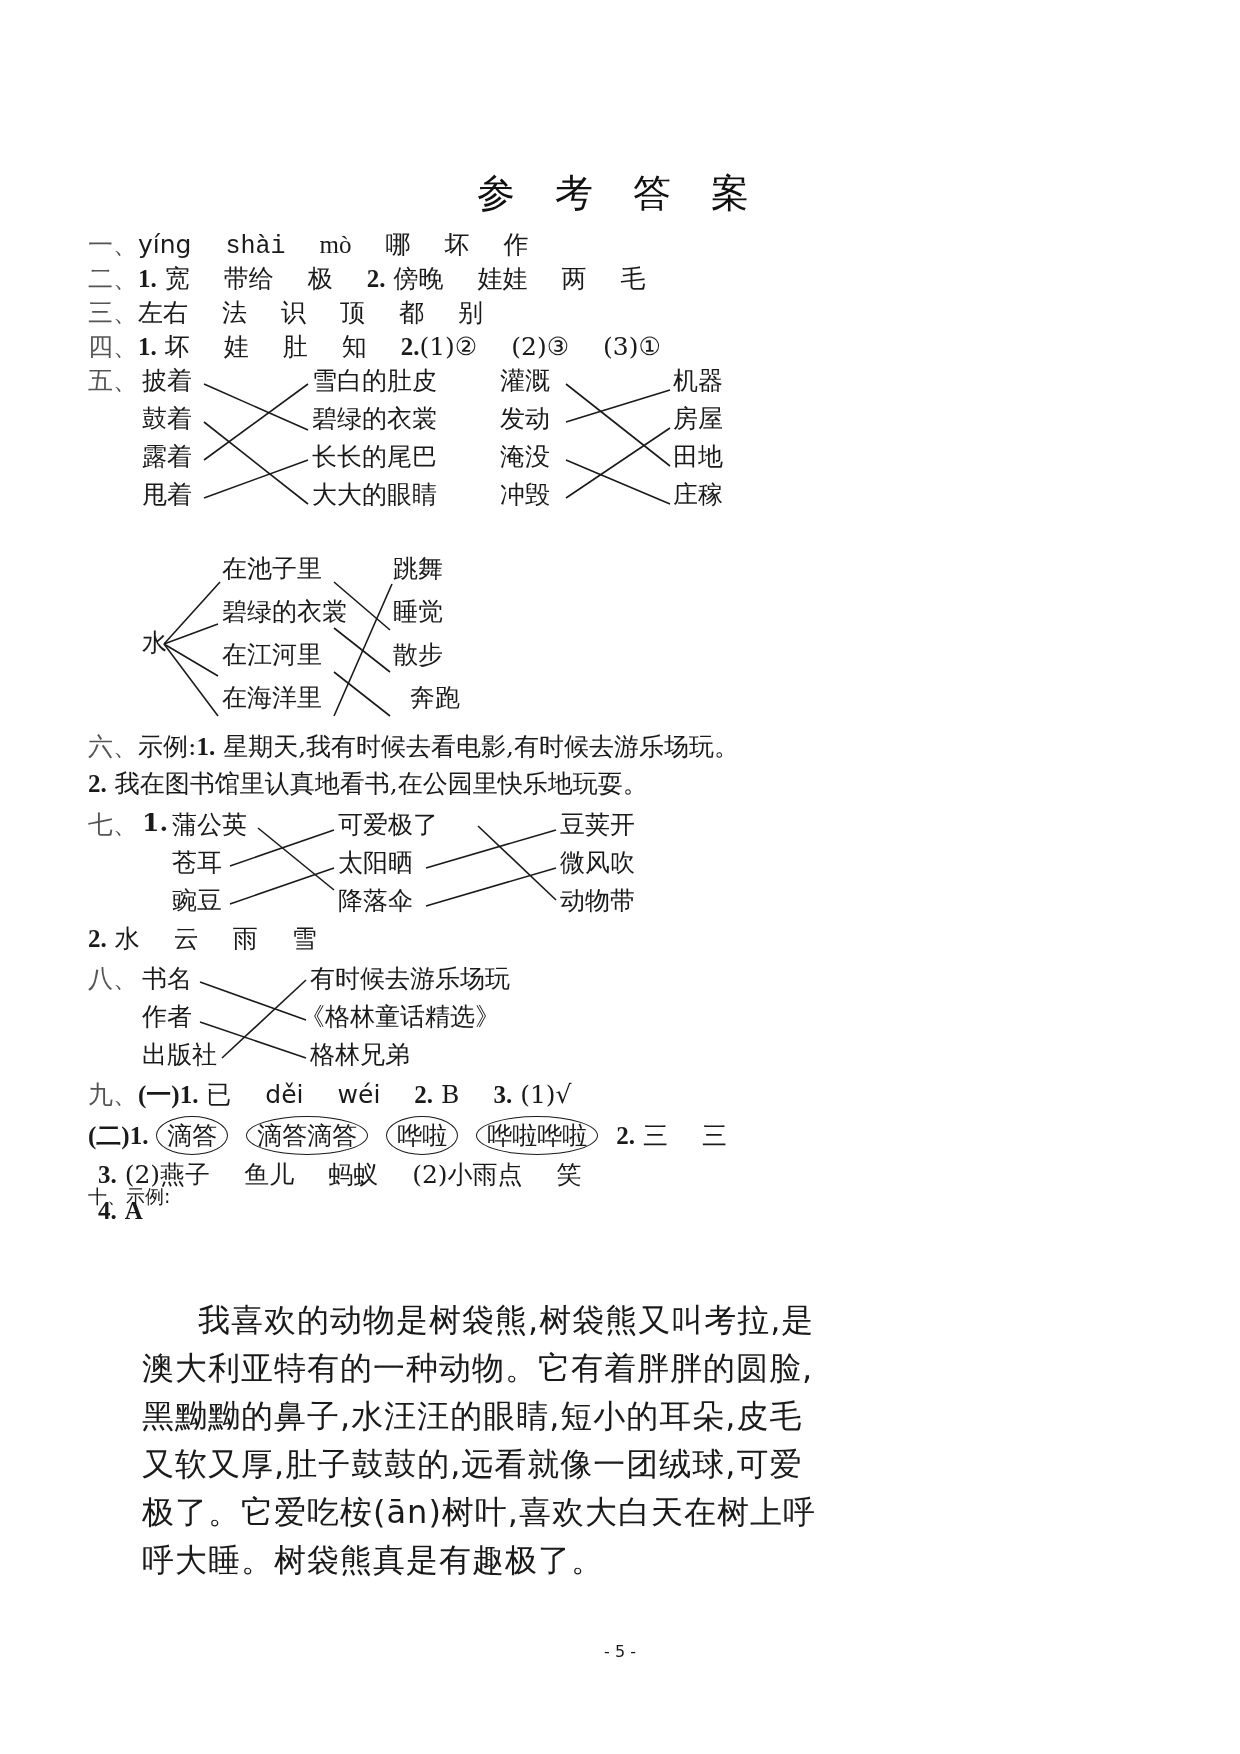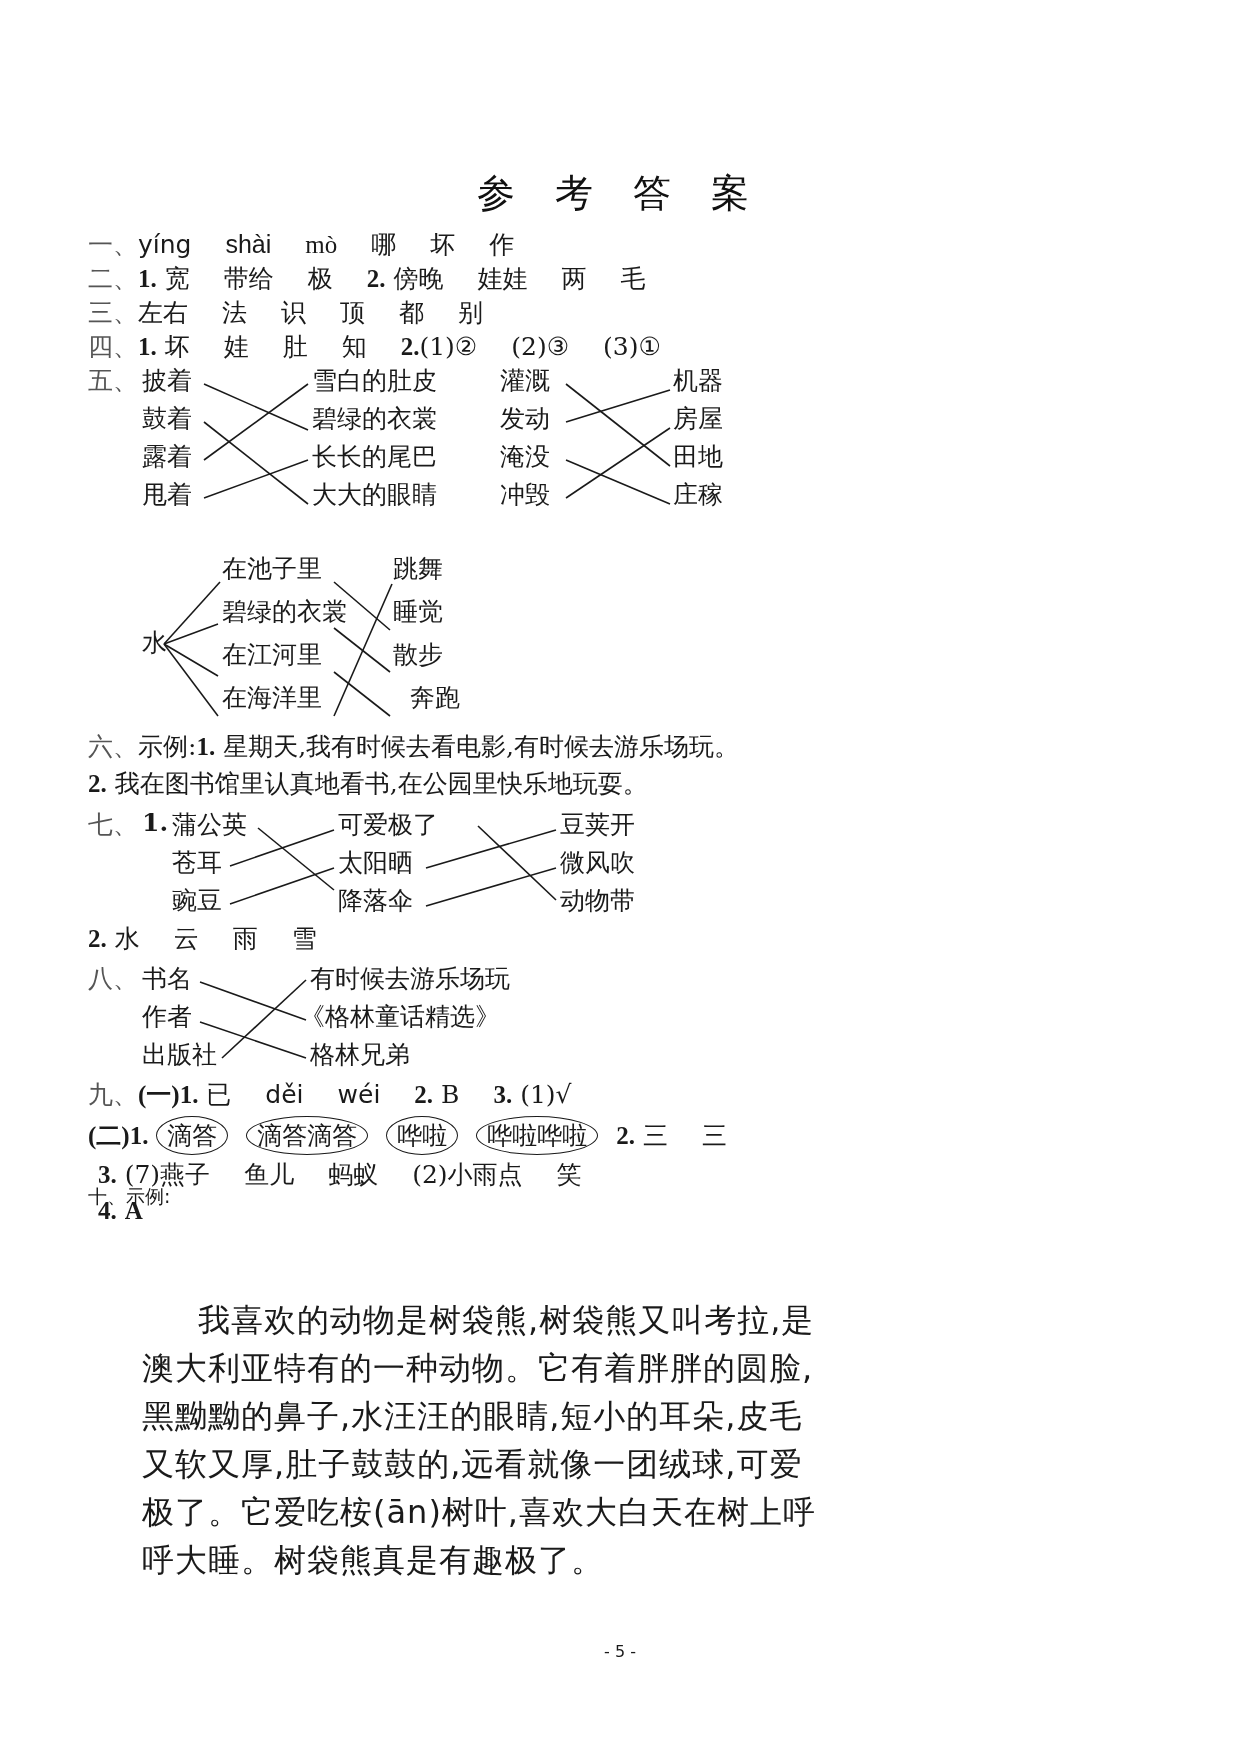--- a/index.html
+++ b/index.html
@@ -25,21 +25,21 @@
   .para p { margin: 0; text-indent: 56px; }
   .sub-title { position: absolute; left: 88px; top: 1184px; font-size: 19px; font-family: "DejaVu Sans", sans-serif; }
   .pageno { position: absolute; left: 0; width: 1240px; top: 1642px; text-align: center; font-size: 16px; font-family: "DejaVu Sans", sans-serif; }
 </style>
 </head>
 <body>
 
 <div class="title">参 考 答 案</div>
 
 <div class="line" style="top:228px">
-  <span class="sec">一、</span><span style="font-family:'DejaVu Sans',sans-serif">yíng</span><span class="gap2"></span><span style="font-family:Liberation Sans, sans-serif">shài</span><span class="gap2"></span><span style="font-family:Liberation Serif, serif">mò</span><span class="gap2"></span><span>哪</span><span class="gap2"></span><span>坏</span><span class="gap2"></span><span>作</span>
+  <span class="sec">一、</span><span style="font-family:'DejaVu Sans',sans-serif">yíng</span><span class="gap2"></span><span style="font-family:Liberation Mono, monospace">shài</span><span class="gap2"></span><span style="font-family:Liberation Serif, serif">mò</span><span class="gap2"></span><span>哪</span><span class="gap2"></span><span>坏</span><span class="gap2"></span><span>作</span>
 </div>
 
 <div class="line" style="top:262px">
   <span class="sec">二、</span><span class="num">1.</span> <span>宽</span><span class="gap2"></span><span>带给</span><span class="gap2"></span><span>极</span><span class="gap2"></span><span class="num">2.</span> <span>傍晚</span><span class="gap2"></span><span>娃娃</span><span class="gap2"></span><span>两</span><span class="gap2"></span><span>毛</span>
 </div>
 
 <div class="line" style="top:296px">
   <span class="sec">三、</span><span>左右</span><span class="gap2"></span><span>法</span><span class="gap2"></span><span>识</span><span class="gap2"></span><span>顶</span><span class="gap2"></span><span>都</span><span class="gap2"></span><span>别</span>
 </div>
 
@@ -106,21 +106,21 @@
 <span class="txt" style="left:300px;top:1000px">《格林童话精选》</span>
 <span class="txt" style="left:310px;top:1038px">格林兄弟</span>
 
 <div class="line" style="top:1078px">
   <span class="sec">九、</span><span class="num">(一)</span><span class="num">1.</span> <span>已</span><span class="gap2"></span><span style="font-family:'DejaVu Sans',sans-serif">děi</span><span class="gap2"></span><span style="font-family:'DejaVu Sans',sans-serif">wéi</span><span class="gap2"></span><span class="num">2.</span> <span>B</span><span class="gap2"></span><span class="num">3.</span> <span>(1)√</span>
 </div>
 <div class="line" style="top:1116px">
   <span class="num">(二)</span><span class="num">1.</span> <span class="oval">滴答</span><span class="oval">滴答滴答</span><span class="oval">哗啦</span><span class="oval">哗啦哗啦</span><span class="num">2.</span> <span>三</span><span class="gap2"></span><span>三</span>
 </div>
 <div class="line" style="top:1158px;left:98px">
-  <span class="num">3.</span> <span>(7)燕子</span><span class="gap2"></span><span>鱼儿</span><span class="gap2"></span><span>蚂蚁</span><span class="gap2"></span><span>(2)小雨点</span><span class="gap2"></span><span>笑</span>
+  <span class="num">3.</span> <span>(2)燕子</span><span class="gap2"></span><span>鱼儿</span><span class="gap2"></span><span>蚂蚁</span><span class="gap2"></span><span>(2)小雨点</span><span class="gap2"></span><span>笑</span>
 </div>
 <div class="line" style="top:1196px;left:98px">
   <span class="num">4.</span> <span class="num">A</span>
 </div>
 
 <div class="sub-title">十、示例:</div>
 <div class="para" style="top:1296px">
   <p>我喜欢的动物是树袋熊,树袋熊又叫考拉,是澳大利亚特有的一种动物。它有着胖胖的圆脸,黑黝黝的鼻子,水汪汪的眼睛,短小的耳朵,皮毛又软又厚,肚子鼓鼓的,远看就像一团绒球,可爱极了。它爱吃桉(ān)树叶,喜欢大白天在树上呼呼大睡。树袋熊真是有趣极了。</p>
 </div>
 

